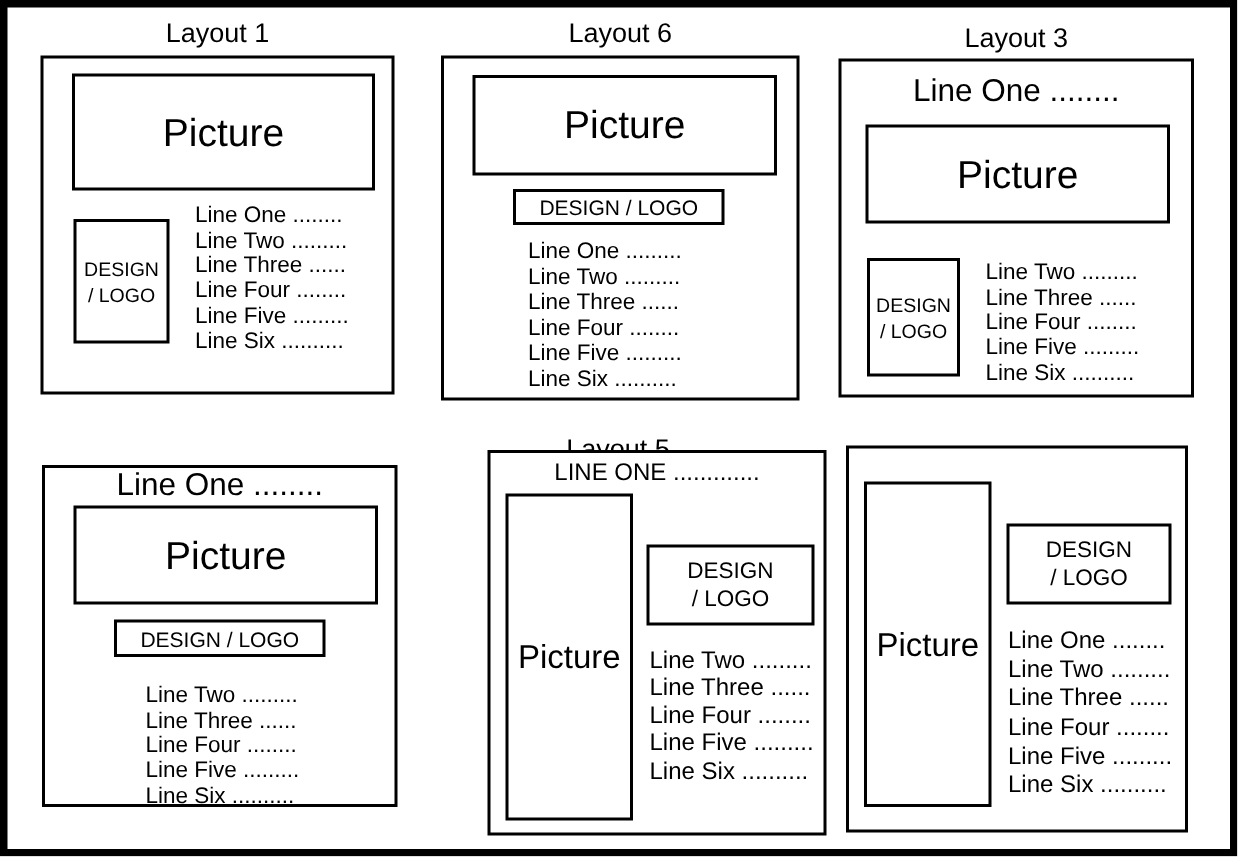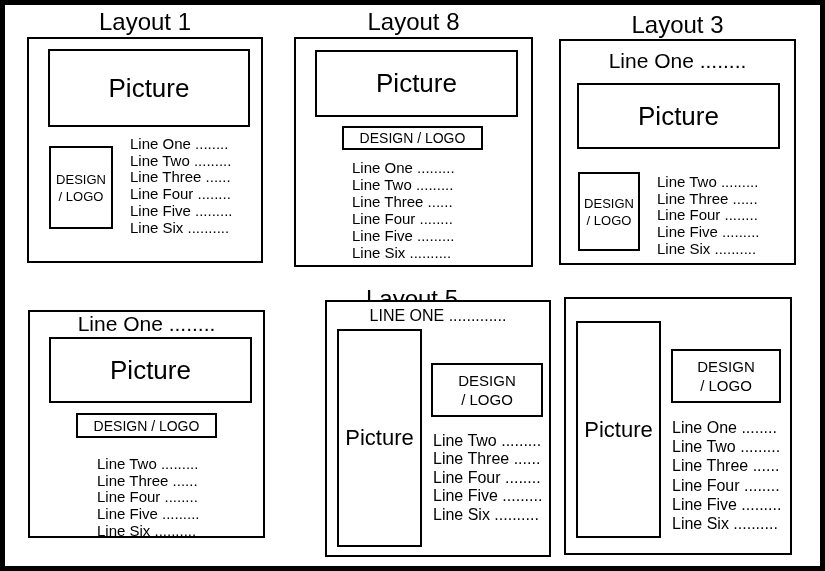--- a/index.html
+++ b/index.html
@@ -15,21 +15,21 @@
   }
   .frame {
     position: absolute;
     inset: 0;
     border: 5px solid #000000;
     pointer-events: none;
     z-index: 10;
   }
   .ltitle {
     position: absolute;
-    font-size: 24px;
+    font-size: 18px;
     line-height: 26px;
     text-align: center;
     white-space: nowrap;
   }
   .panel {
     position: absolute;
     border: 2px solid #000000;
     background: #ffffff;
   }
   .box {
@@ -103,21 +103,21 @@
   .p6 .logo  { left: 105px; top: 50px; width: 110px; height: 54px; font-size: 15px; line-height: 19px; }
   .p6 .lines { left: 106px; top: 119px; font-size: 16px; line-height: 19.2px; }
 </style>
 </head>
 <body>
 
 <div class="sheet">
   <div class="frame"></div>
 
   <div class="ltitle t1">Layout 1</div>
-  <div class="ltitle t2">Layout 8</div>
+  <div class="ltitle t2">Layout 6</div>
   <div class="ltitle t3">Layout 3</div>
   <div class="ltitle t5">Layout 5</div>
 
   <div class="panel p1">
     <div class="box pic">
       <span class="pic-label">Picture</span>
     </div>
     <div class="box logo">
       <div>DESIGN</div>
       <div>/ LOGO</div>

